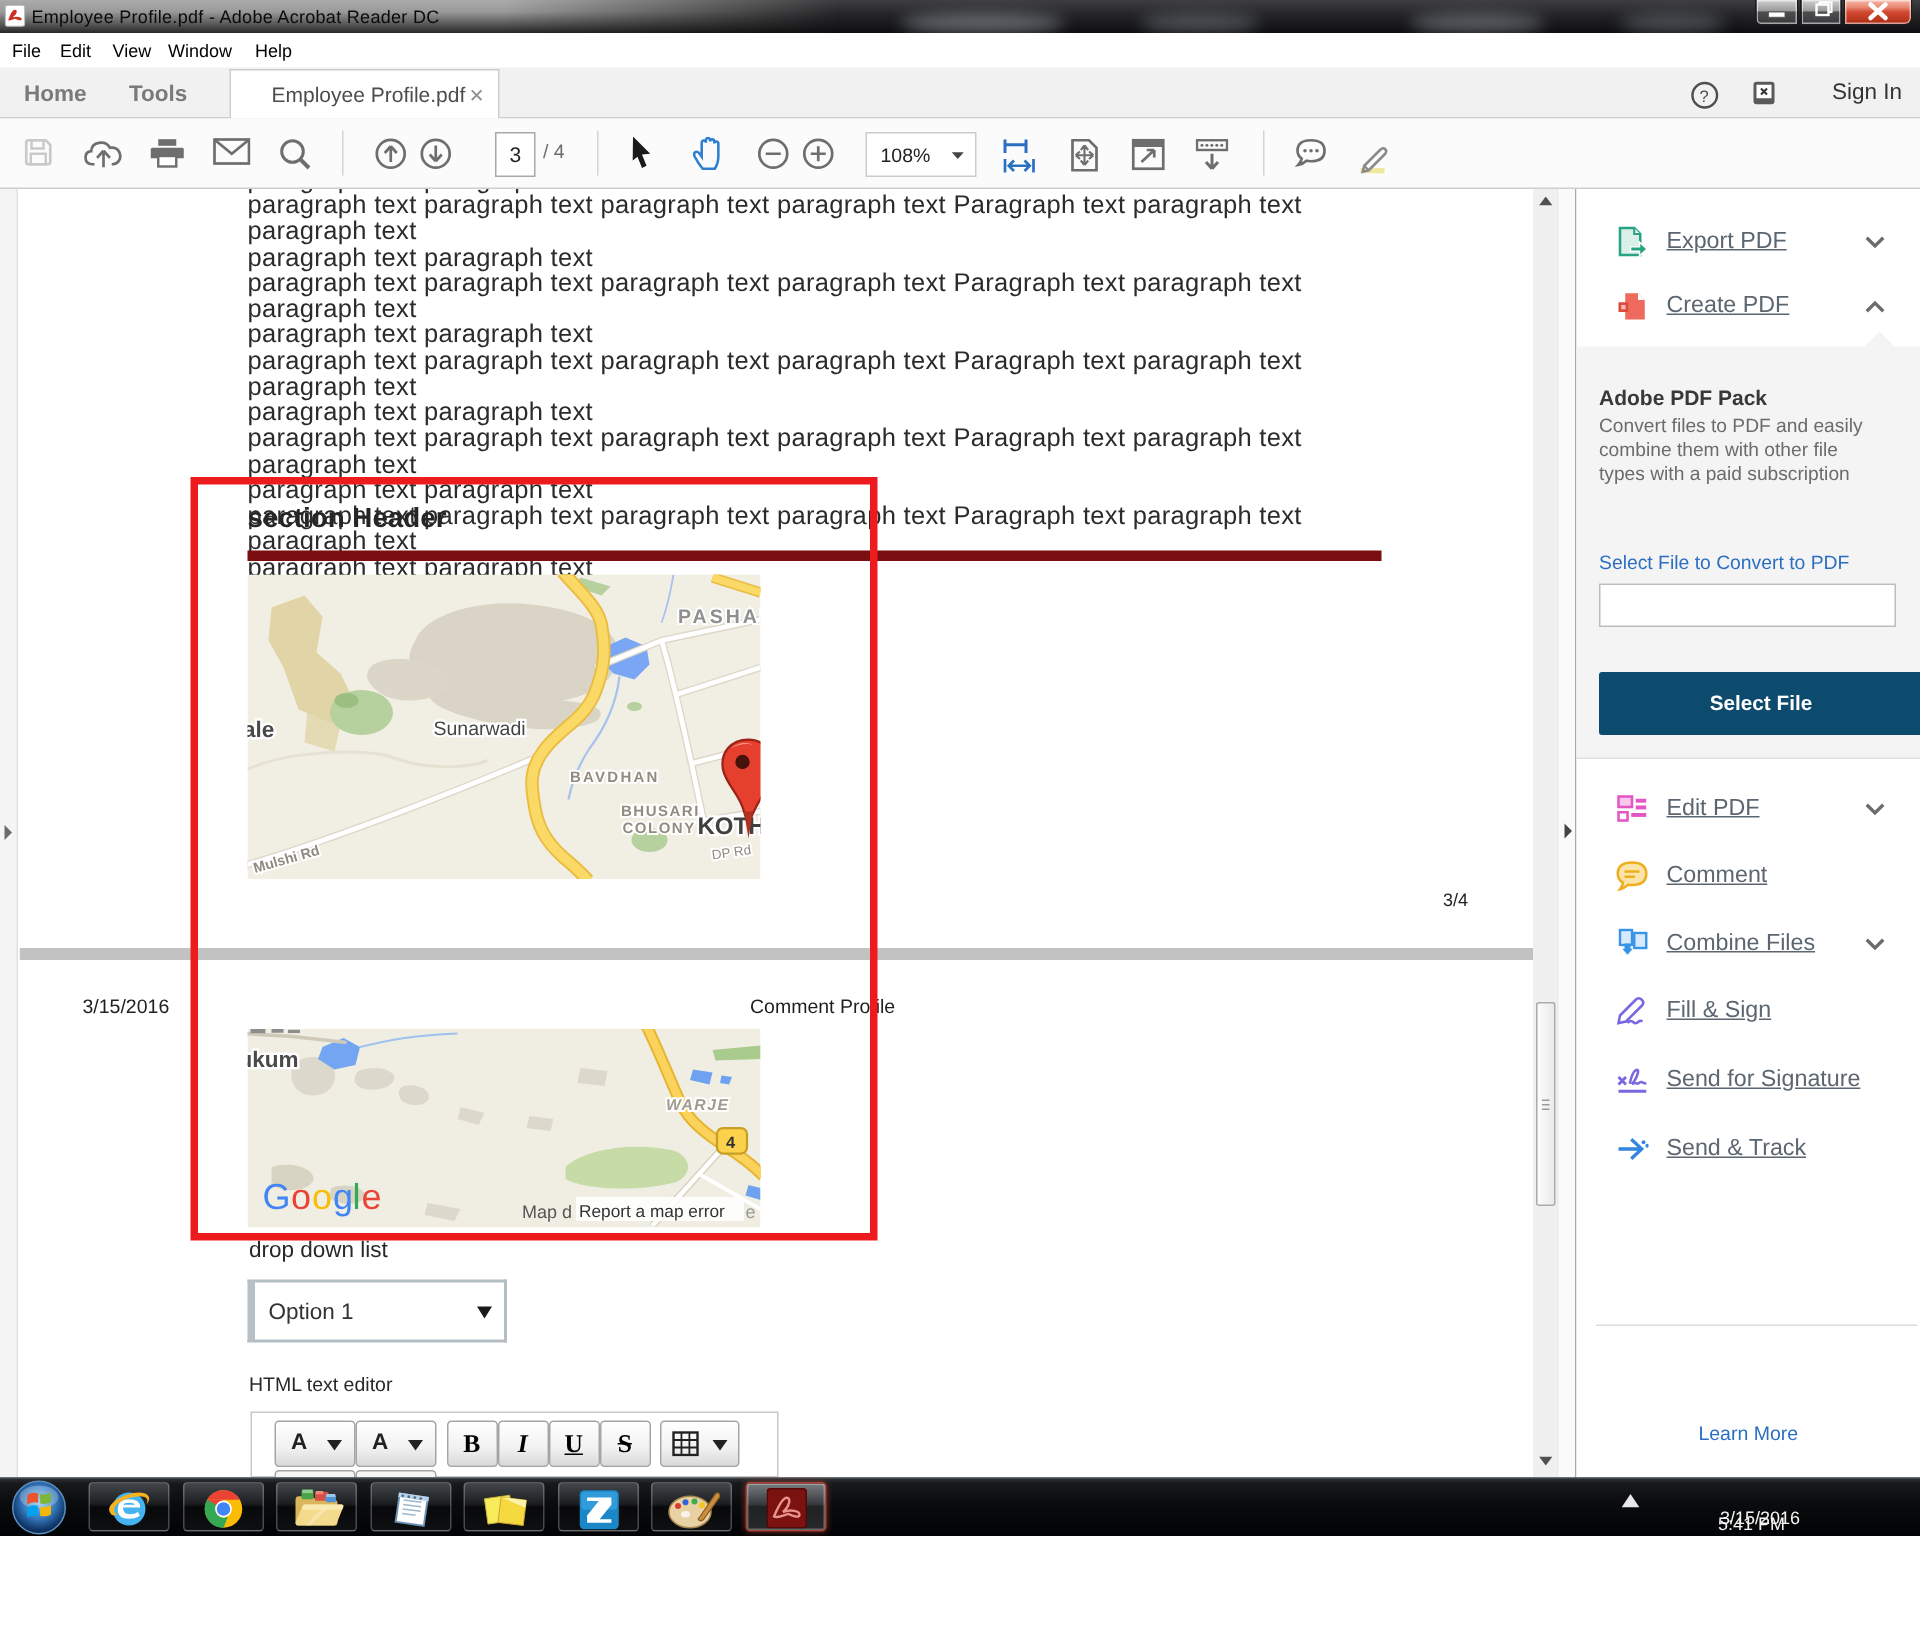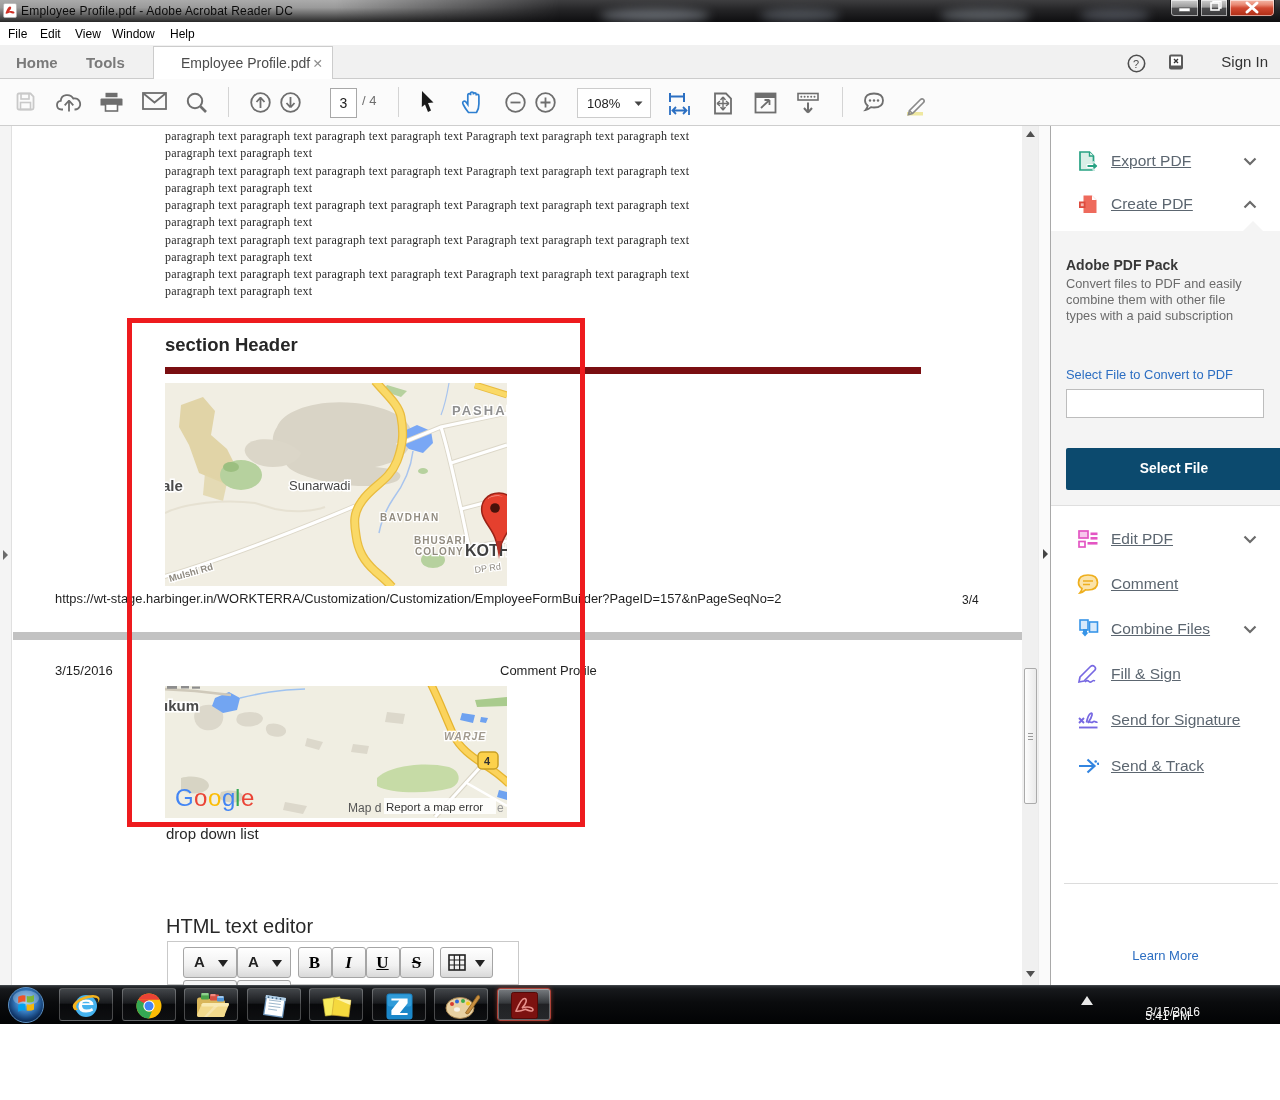--- a/index.html
+++ b/index.html
@@ -43,37 +43,37 @@
 #pagecount { position:absolute; left:362px; top:14px; font-size:13px; color:#6e6e6e; }
 #zoombox { position:absolute; left:577px; top:9px; width:74px; height:30px; border:1px solid #ccc; background:#fff; }
 #zoombox span { position:absolute; left:9px; top:7px; font-size:13px; color:#222; }
 
 
 #main { left:0; top:126px; width:1280px; height:859px; background:#fff; overflow:hidden; }
 #leftstrip { left:0; top:0; width:12px; height:859px; background:#f4f4f4; border-right:1px solid #e0e0e0; }
 #docarea { left:13px; top:0; width:1009px; height:859px; background:#fff; overflow:hidden; }
 
 
-#paras { position:absolute; left:152px; top:-15.25px; width:760px; font-size:12px; letter-spacing:0.22px; line-height:17.25px; color:#2b2b2b;font-family:Liberation Serif, serif; }
+#paras { position:absolute; left:152px; top:-15.25px; width:760px; font-size:17px; letter-spacing:0.22px; line-height:17.25px; color:#2b2b2b; }
 
 #sectionheader { position:absolute; left:152px; top:210px; font-size:18.5px; line-height:18px; font-weight:bold; color:#262626; }
 #maroonline { position:absolute; left:152px; top:241px; width:756px; height:6.5px; background:#7a0e11; }
 #map1 { position:absolute; left:152px; top:257px; width:342px; height:203px; }
 #urlline { position:absolute; left:42px; top:466px; font-size:12.9px; line-height:13px; color:#1f1f1f; }
 #pagenum34 { position:absolute; left:949px; top:468px; font-size:12px; line-height:13px; color:#1f1f1f; }
 #graybar { position:absolute; left:0px; top:505.5px; width:1009px; height:8.5px; background:#c2c2c2; }
 #dateline { position:absolute; left:42px; top:538px; font-size:13px; line-height:13px; color:#1f1f1f; }
 #eptitle { position:absolute; left:487px; top:538px; font-size:13px; line-height:13px; color:#1f1f1f; }
 #map2 { position:absolute; left:152px; top:560px; width:342px; height:132px; }
 #redrect { position:absolute; left:114px; top:192px; width:458px; height:509px; border:5px solid #ee1b1e; }
 #ddlabel { position:absolute; left:153px; top:699px; font-size:15px; color:#282828; }
 #selectbox { position:absolute; left:152px; top:727px; width:173px; height:42px; background:#fff; border:2px solid #b4bec5; border-left:5px solid #b7c0c6; }
 #selectbox .opt { position:absolute; left:9px; top:11px; font-size:15px; color:#333; }
 #selectbox .arr { position:absolute; right:8px; top:16px; width:0; height:0; border-left:5.5px solid transparent; border-right:5.5px solid transparent; border-top:8px solid #1a1a1a; }
-#htmllabel { position:absolute; left:153px; top:789px; font-size:20px; color:#282828; }
+#htmllabel { position:absolute; left:153px; top:789px; font-size:13px; color:#282828; }
 #editor { position:absolute; left:154px; top:815px; width:352px; height:44px; border:1px solid #c9c9c9; background:#fff; }
 .ebtn { position:absolute; top:5px; height:31px; border:1px solid #a5a5a5; border-radius:3px; background:linear-gradient(180deg,#fff 0%,#f1f1f1 60%,#d9d9d9 100%); }
 .ebtn2 { position:absolute; top:38px; height:6px; border:1px solid #a5a5a5; border-radius:3px 3px 0 0; background:#f5f5f5; }
 
 
 #scrollcol { left:1022px; top:0; width:16px; height:859px; background:#f0f0f0; }
 #sthumb { position:absolute; left:1.5px; top:542px; width:13px; height:136px; background:linear-gradient(90deg,#fdfdfd,#eaeaea); border:1px solid #ababab; border-radius:2px; }
 .grip { position:absolute; left:3px; width:5px; height:1px; background:#9a9a9a; }
 #divstrip { left:1038px; top:0; width:13px; height:859px; background:#fafafa; border-left:1px solid #ececec; border-right:1px solid #a9a9a9; }
 
@@ -317,21 +317,20 @@
           <text x="300" y="173" font-size="16" font-weight="bold" fill="#3f3f3f" stroke="#ffffff" stroke-width="3" paint-order="stroke">KOTH</text>
           <text x="310" y="190" font-size="9" fill="#8f8a80" stroke="#ffffff" stroke-width="2.5" paint-order="stroke" transform="rotate(-8 310 190)">DP Rd</text>
           <text x="5" y="199" font-size="9.5" font-weight="bold" fill="#8f8a80" stroke="#ffffff" stroke-width="2.5" paint-order="stroke" transform="rotate(-16 5 199)">Mulshi Rd</text>
           <text x="287" y="32" font-size="13" font-weight="bold" fill="#8f8f8f" stroke="#ffffff" stroke-width="2.5" paint-order="stroke" letter-spacing="2">PASHAN</text>
         </g>
         <path d="M334,110 C322,110 315,119 317,130 C319,140 328,146 331,158 L334,168 C337,154 346,146 350,134 C353,122 346,110 334,110 Z" fill="#e5402e" stroke="#9a2217" stroke-width="1.5"></path>
         <path d="M322,116 C326,112 334,111 338,114 C334,112 327,113 322,116 Z" fill="#f4948a"></path>
         <circle cx="330" cy="125" r="4.8" fill="#47120b"></circle>
         <path d="M331,158 L334,176 L337,158 Z" fill="#b03024"></path>
       </svg>
-      <div id="urlline">https://wt-stage.harbinger.in/WORKTERRA/Customization/Customization/EmployeeFormBuilder?PageID=157&amp;nPageSeqNo=2</div>
       <div id="pagenum34">3/4</div>
       <div id="graybar"></div>
       <div id="dateline">3/15/2016</div>
       <div id="eptitle">Comment Profile</div>
       <svg id="map2" viewBox="0 0 342 132">
         <rect width="342" height="132" fill="#f0eee2"></rect>
         <path d="M32,22 C42,16 56,18 58,28 C60,38 52,46 40,44 C30,42 26,30 32,22 Z" fill="#dcd8cb"></path>
         <path d="M74,28 C84,24 96,26 98,32 C98,38 88,42 78,40 C70,38 70,32 74,28 Z" fill="#dcd8cb"></path>
         <path d="M104,38 C112,36 122,40 121,46 C119,52 108,52 103,48 C100,44 100,40 104,38 Z" fill="#dcd8cb"></path>
         <path d="M142,52 L158,56 L154,64 L140,60 Z" fill="#dcd8cb"></path>
@@ -370,20 +369,24 @@
           <text x="70" y="120" fill="#34a853">l</text>
           <text x="76" y="120" fill="#ea4335">e</text>
         </g>
         <text x="183" y="126" font-size="12" fill="#565656">Map d</text>
         <rect x="219" y="112" width="112" height="16" fill="#ffffff" opacity="0.85"></rect>
         <text x="221" y="125" font-size="11.5" fill="#333">Report a map error</text>
         <text x="332" y="126" font-size="12" fill="#9a9a9a">e</text>
       </svg>
       <div id="ddlabel">drop down list</div>
       <div id="htmllabel">HTML text editor</div>
+      <div id="selectbox">
+          <span class="opt">Option 1</span>
+          <span class="arr"></span>
+        </div>
       <div id="editor">
         <div class="ebtn" style="left:15px;width:54px;">
             <span style="position:absolute;left:10px;top:5px;font-size:15px;font-weight:bold;color:#222;">A</span>
             <span style="position:absolute;right:8px;top:12px;width:0;height:0;border-left:5px solid transparent;border-right:5px solid transparent;border-top:7px solid #222;"></span>
           </div>
         <div class="ebtn" style="left:69px;width:54px;">
             <span style="position:absolute;left:10px;top:5px;font-size:15px;font-weight:bold;color:#222;">A</span>
             <span style="position:absolute;right:8px;top:12px;width:0;height:0;border-left:5px solid transparent;border-right:5px solid transparent;border-top:7px solid #222;"></span>
           </div>
         <div class="ebtn" style="left:129.5px;width:34px;text-align:center;"><span style="font-family:'Liberation Serif',serif;font-size:17px;font-weight:bold;line-height:29px;">B</span></div>

